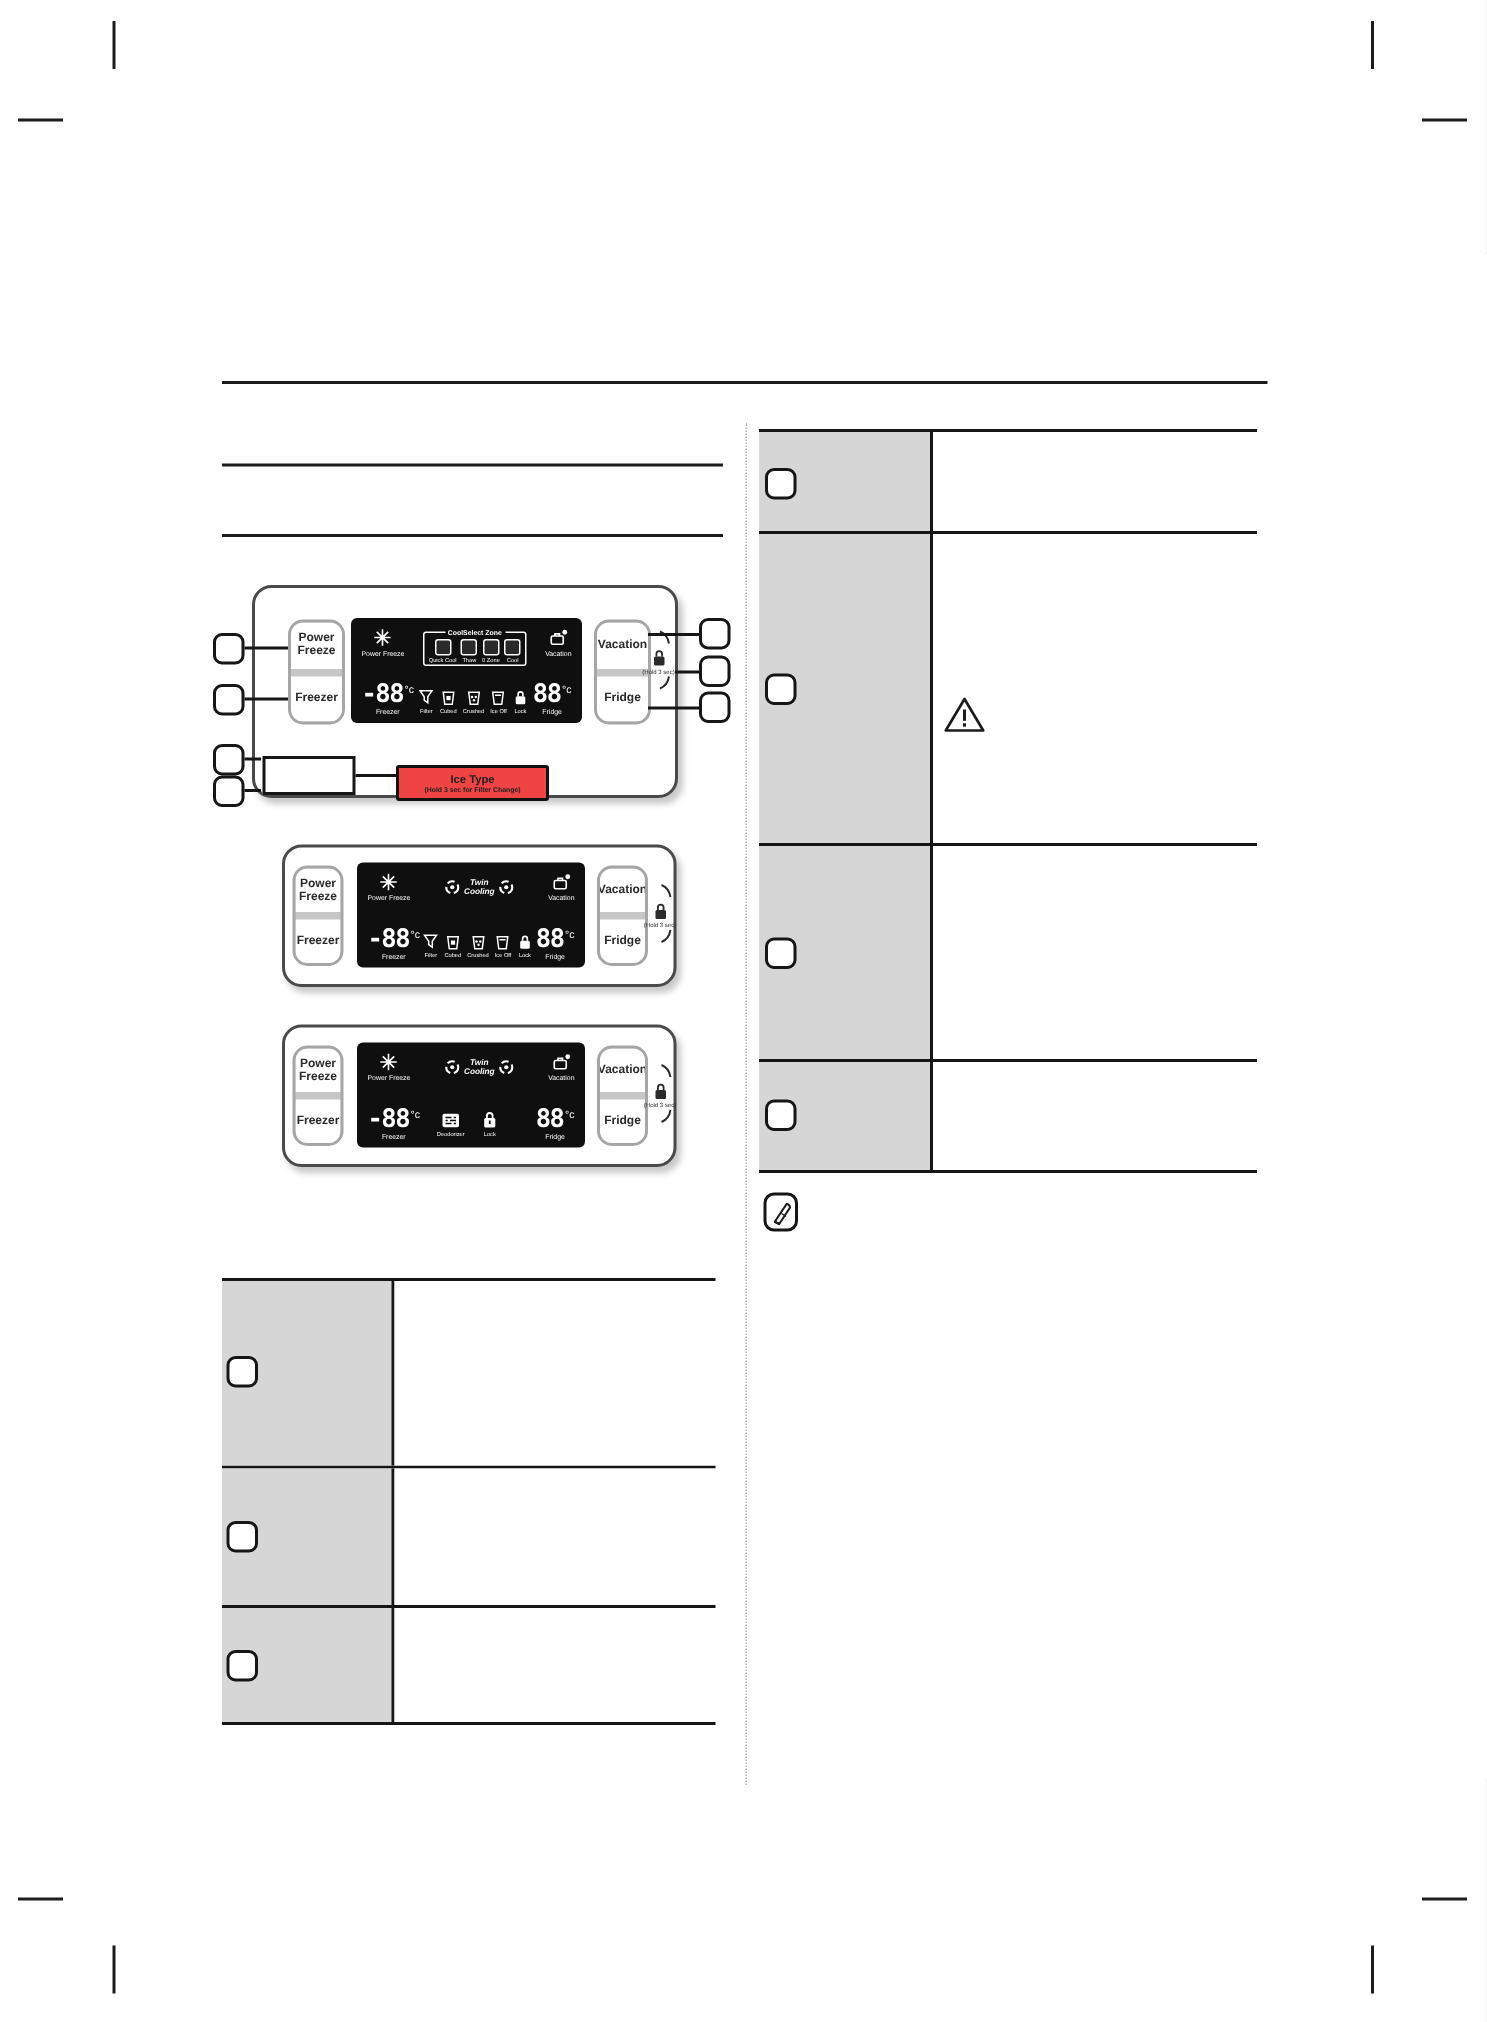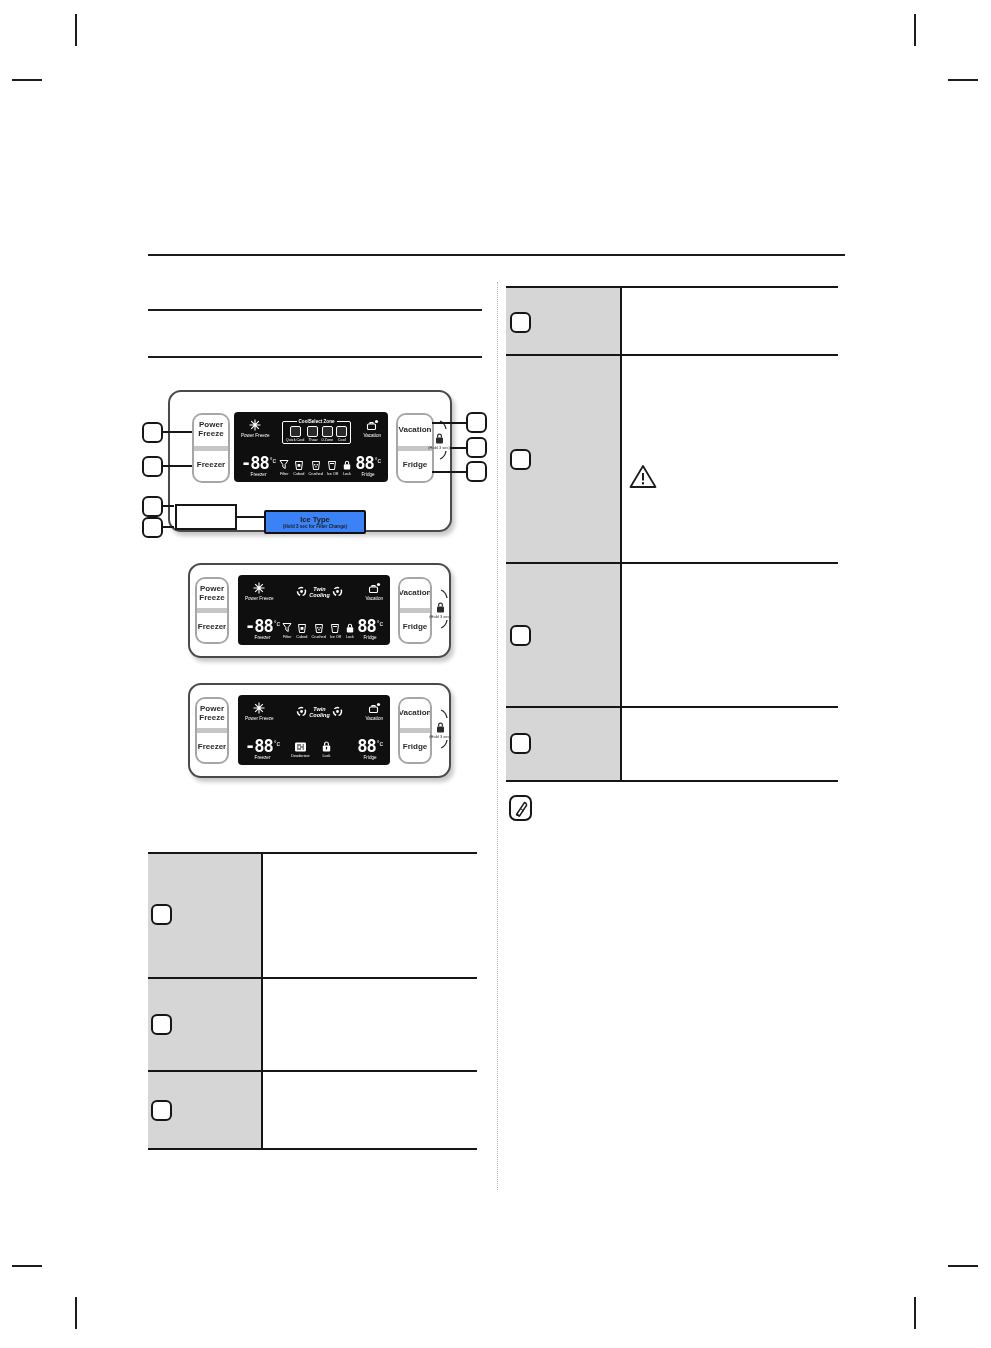--- a/index.html
+++ b/index.html
@@ -40,21 +40,21 @@
   .ind-lbl{font-size:3.8px;white-space:nowrap;}
   .twin{display:flex;align-items:flex-start;gap:2px;margin-top:4px;}
   .twin-txt{font-size:5.5px;font-style:italic;font-weight:bold;text-align:center;line-height:1.1;}
   .hold{position:absolute;display:flex;flex-direction:column;align-items:center;color:#2b2b2b;width:18px;}
   .hold-lbl{font-size:4px;white-space:nowrap;}
 
   .callout{position:absolute;width:21px;height:21px;background:#fff;border:2.5px solid #161616;
            border-radius:6px;box-sizing:border-box;}
   .cline{position:absolute;height:2px;background:#161616;}
   .conn-rect{position:absolute;border:2px solid #161616;background:#fff;box-sizing:border-box;}
-  .ice-btn{position:absolute;border:2.5px solid #111;border-radius:2px;background:#3b82f6;display:flex;
+  .ice-btn{position:absolute;border:2.5px solid #111;border-radius:2px;background:#ef4444;display:flex;
            flex-direction:column;align-items:center;justify-content:center;line-height:1.2;box-sizing:border-box;}
   .ice-title{font-size:7.5px;font-weight:bold;color:#1e1e1e;}
   .ice-sub{font-size:4.6px;font-weight:bold;color:#1e1e1e;}
 
   
   .tbl{position:absolute;border-top:2px solid #161616;box-sizing:border-box;}
   .trow{display:flex;border-bottom:2px solid #161616;box-sizing:border-box;}
   .tcell-l{background:#d6d6d6;border-right:2px solid #161616;position:relative;box-sizing:border-box;flex:0 0 auto;}
   .tcell-r{flex:1;background:#fff;position:relative;}
   .note-icon{position:absolute;width:23px;height:26px;border:2px solid #161616;border-radius:7px;

